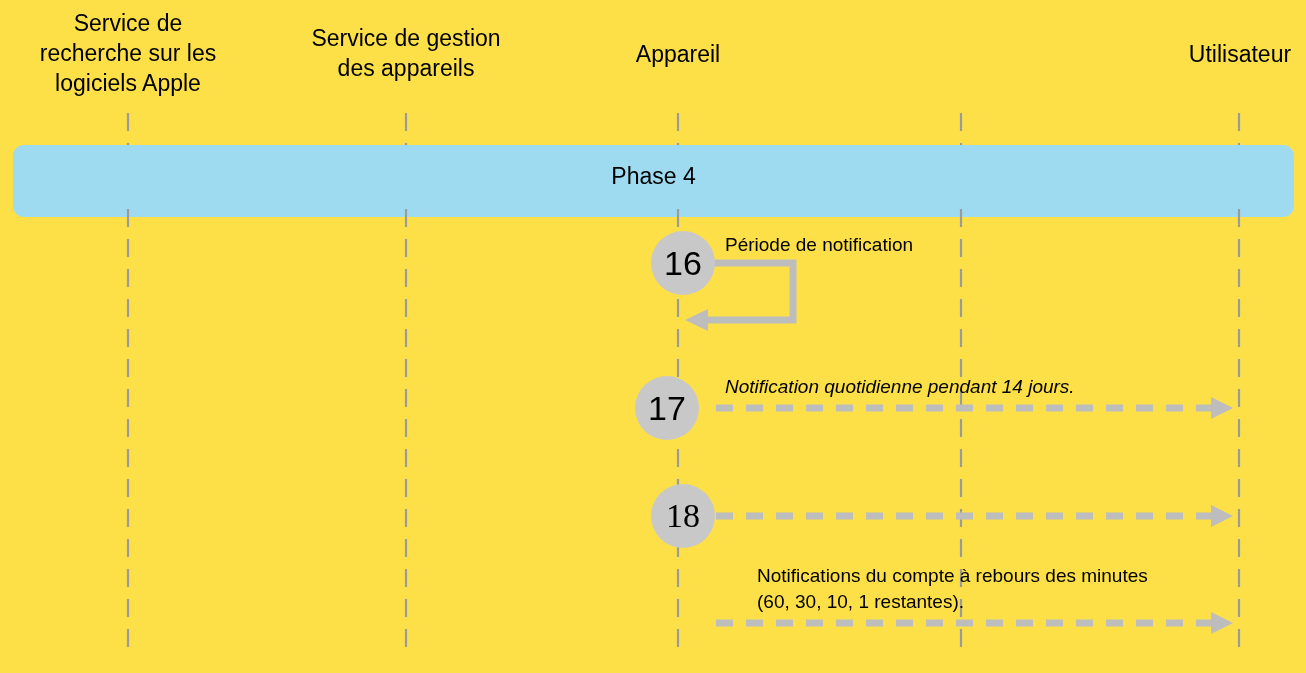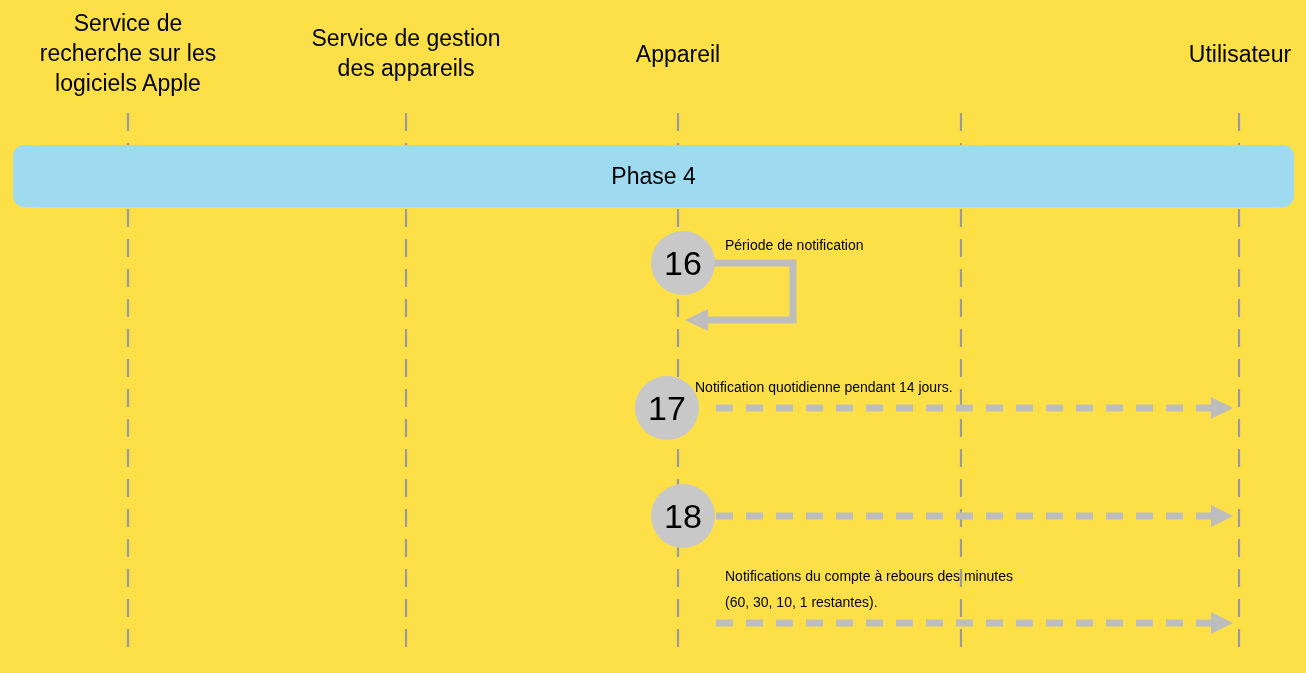--- a/index.html
+++ b/index.html
@@ -24,21 +24,21 @@
     line-height: 30px;
     font-family: "Liberation Sans", sans-serif;
     white-space: pre-line;
   }
   
   .phase-banner {
     position: absolute;
     left: 13px;
     top: 145px;
     width: 1281px;
-    height: 62px;
+    height: 72px;
     background: #9edbf0;
     border-radius: 11px;
     box-sizing: border-box;
   }
   .phase-banner-label {
     position: absolute;
     left: 0;
     top: 0;
     width: 100%;
     height: 62px;
@@ -55,21 +55,21 @@
     border-radius: 50%;
     background: #c8c8c8;
     color: #000000;
     font-size: 34px;
     line-height: 64px;
     text-align: center;
   }
   
   .msg-label {
     position: absolute;
-    font-size: 14px;
+    font-size: 19px;
     line-height: 26px;
     color: #000000;
     white-space: pre-line;
   }
   svg.overlay {
     position: absolute;
     left: 0;
     top: 0;
     width: 1306px;
     height: 673px;
@@ -140,20 +140,20 @@
     </g>
 
     <g>
       <line class="msgline" x1="716" y1="623" x2="1213" y2="623"></line>
       <polygon class="arrowhead" points="1233,623 1211,612 1211,634"></polygon>
     </g>
   </svg>
 
   <div class="step-circle" style="left:651px; top:231px;">16</div>
   <div class="step-circle" style="left:635px; top:376px;">17</div>
-  <div class="step-circle" style="left:651px; top:484px;">18</div>
+  <div class="step-circle" style="left:651px; top:484px;font-family:Liberation Serif, serif;">18</div>
 
   <div class="msg-label" style="left:725px; top:232px;">Période de notification</div>
-  <div class="msg-label" style="left:695px; top:374px;">Notification quotidienne pendant 14 jours.</div>
-  <div class="msg-label" style="left:725px; top:563px;">Notifications du compte à rebours des minutes
+  <div class="msg-label" style="left:725px; top:374px;font-style:italic;">Notification quotidienne pendant 14 jours.</div>
+  <div class="msg-label" style="left:757px; top:563px;">Notifications du compte à rebours des minutes
 (60, 30, 10, 1 restantes).</div>
 
 </div>
 
 </body></html>

